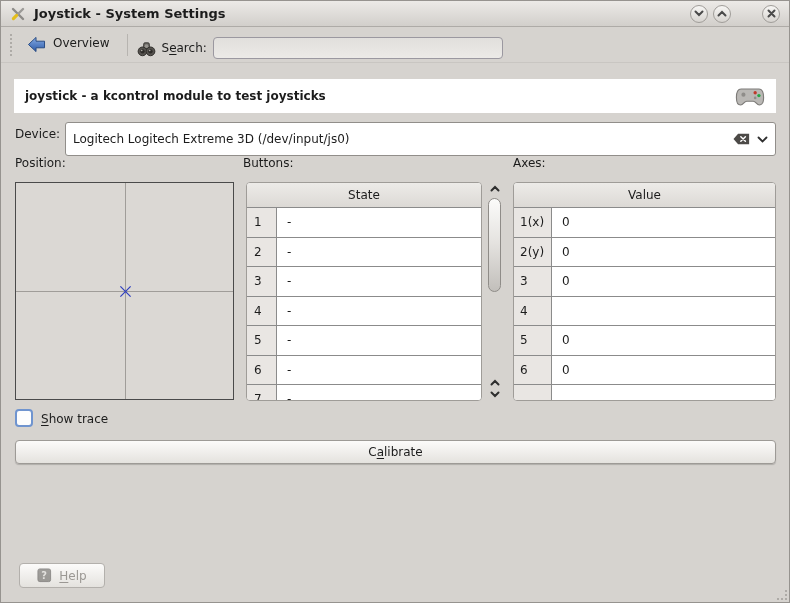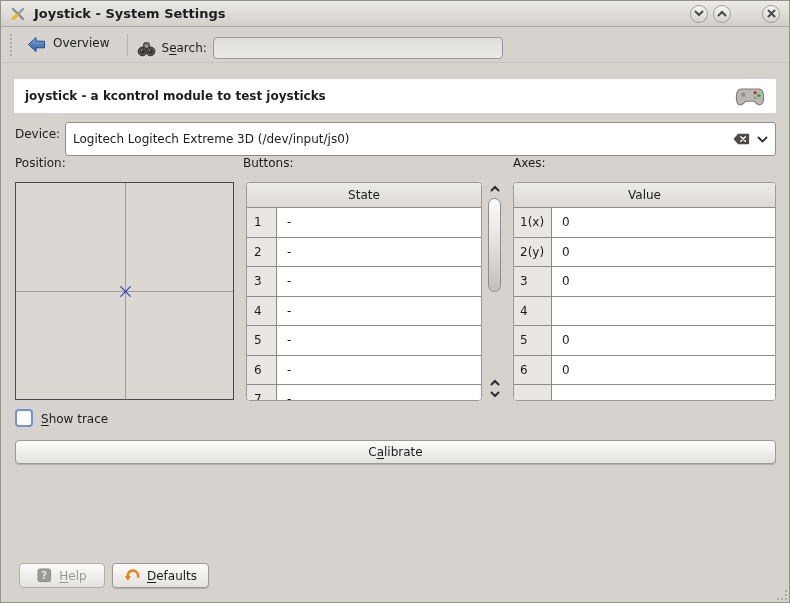--- a/index.html
+++ b/index.html
@@ -308,25 +308,16 @@
   <button class="btn help-btn" disabled="">
     <span class="ic" style="display:flex;">
       <svg width="15" height="15" viewBox="0 0 16 16">
         <rect x="1" y="1" width="13.5" height="13.5" rx="2" fill="#5a5854" stroke="#3c3a37"></rect>
         <text x="4.6" y="11.8" font-size="10.5" font-weight="bold" fill="#d8d6d2" font-family="DejaVu Sans, sans-serif">?</text>
       </svg>
     </span>
     <span><u>H</u>elp</span>
   </button>
 
-  <button class="btn defaults-btn">
-    <span style="display:flex;">
-      <svg width="16" height="15" viewBox="0 0 17 16">
-        <path d="M4 9.5 C3.2 5.5 6.2 2.8 9.5 2.8 C12.8 2.8 15 5.2 15 8.4 L15 10.5" fill="none" stroke="#e28618" stroke-width="2.7"></path>
-        <path d="M0.8 8.6 L7.4 8.6 L4.1 13.6 Z" fill="#e28618"></path>
-      </svg>
-    </span>
-    <span><u>D</u>efaults</span>
-  </button>
 
 
   <div class="resize-grip"></div>
 </div>
 
 </body></html>

